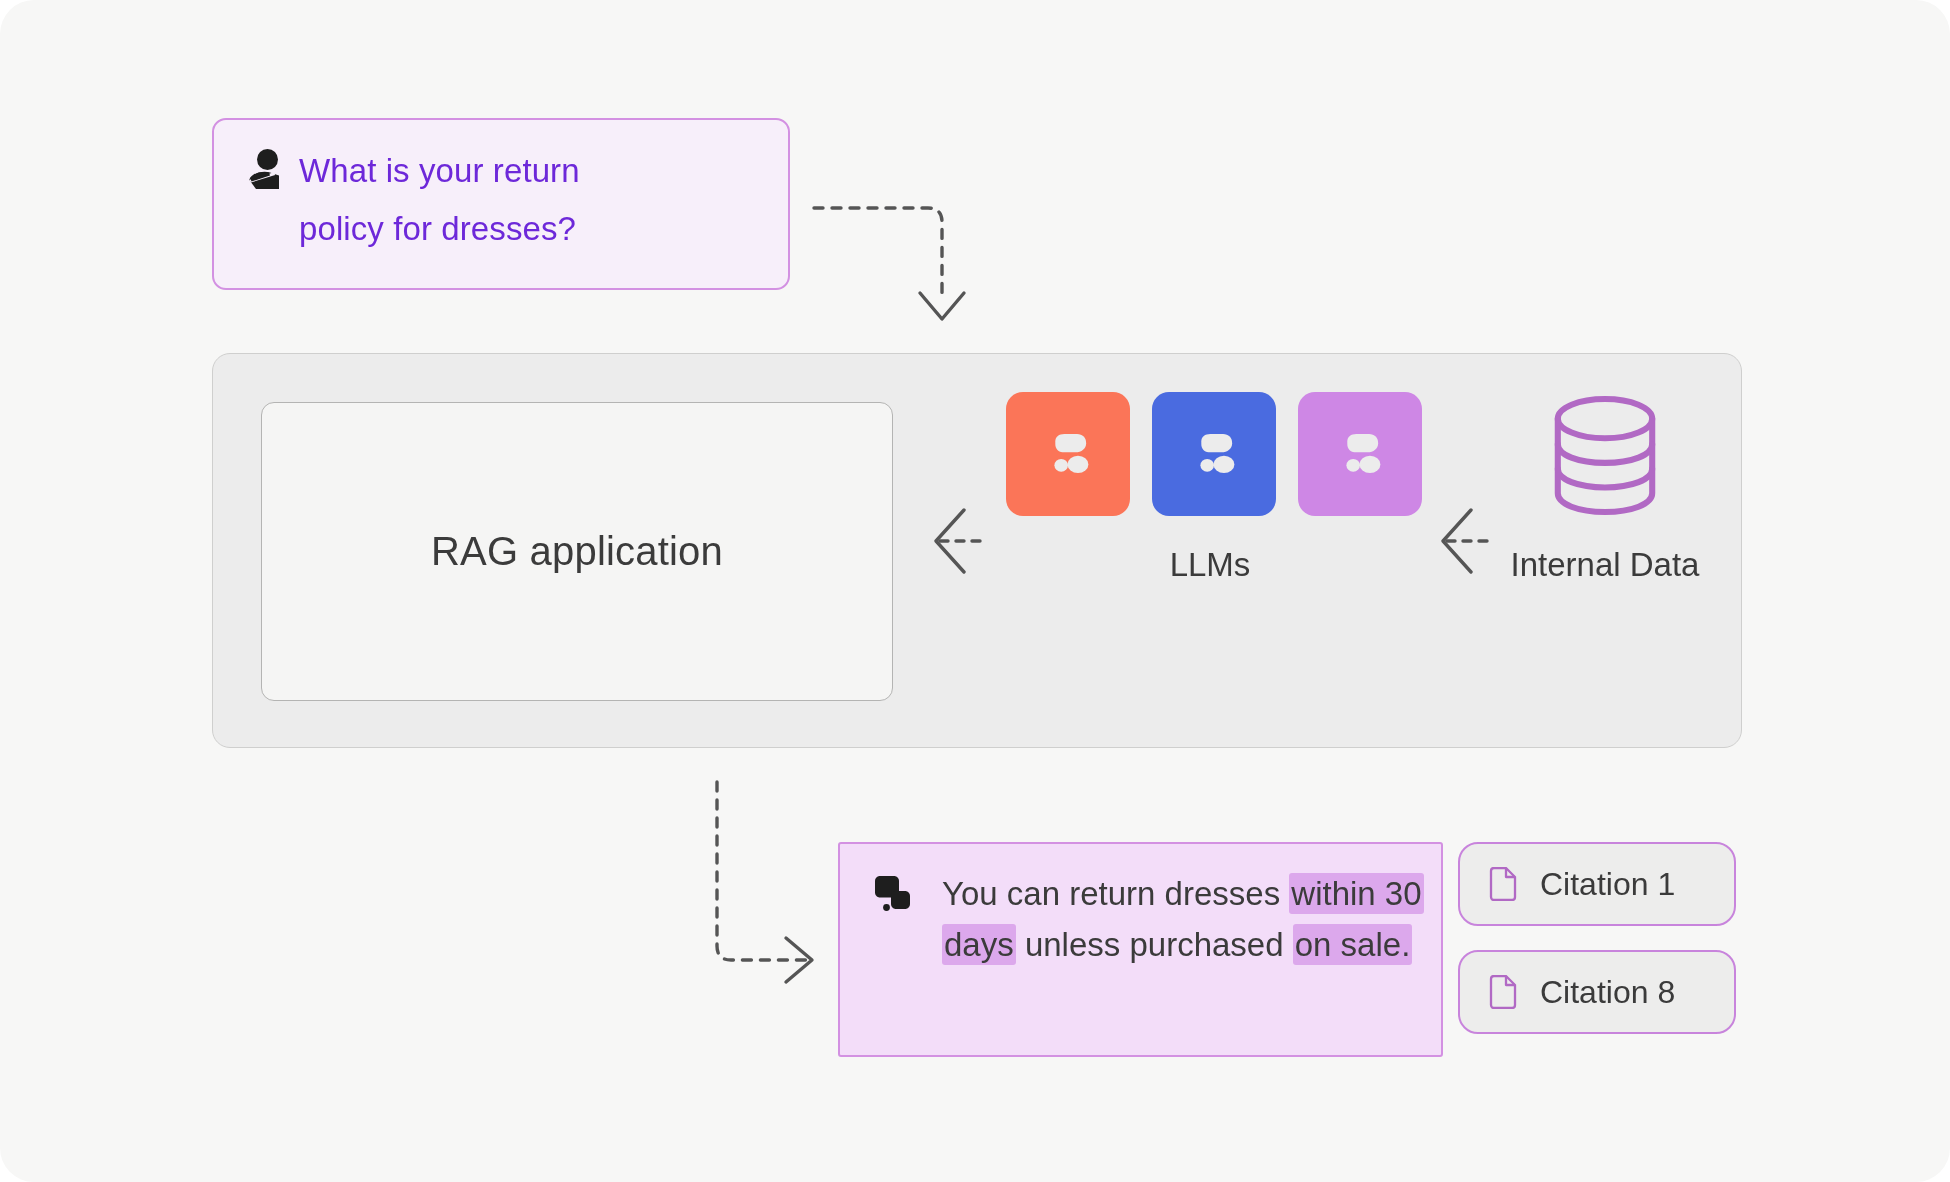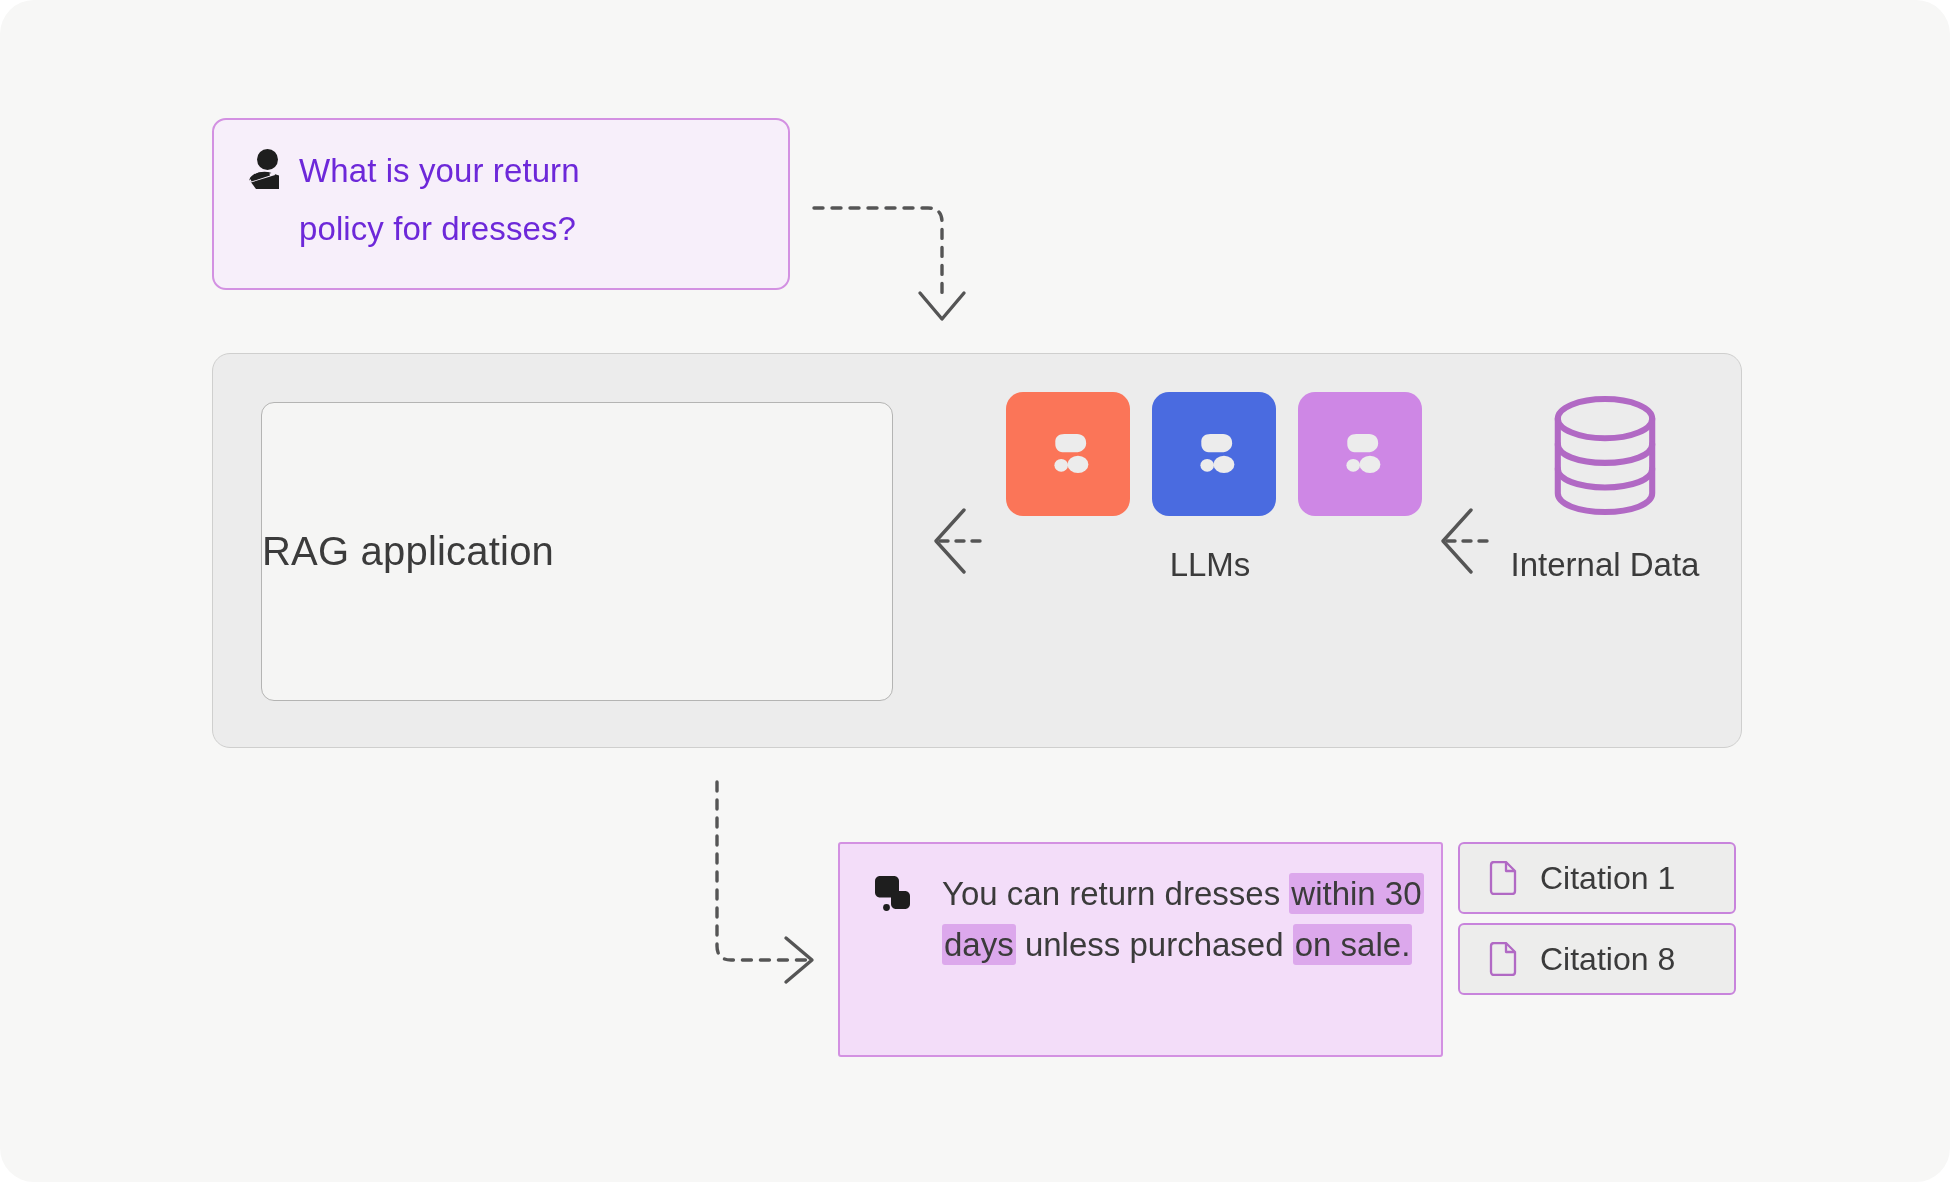--- a/index.html
+++ b/index.html
@@ -46,21 +46,21 @@
     border:1.6px solid #CFCFCE;
     border-radius:18px;
     box-sizing:border-box;
   }
   #rag-app-box{
     position:absolute;left:48px;top:48px;width:632px;height:299px;
     background:#F5F5F4;
     border:1.6px solid #B4B4B3;
     border-radius:13px;
     box-sizing:border-box;
-    display:flex;align-items:center;justify-content:flex-start;
+    display:flex;align-items:center;justify-content:center;
   }
   #rag-app-box .rag-label{
     font-size:40px;color:#3B3B3B;letter-spacing:.2px;
   }
 
   .inner-arrow{position:absolute;top:150px;width:84px;height:74px;}
   #arrow-llm-to-rag{left:715px;}
   #arrow-data-to-llm{left:1222px;}
 
   
@@ -101,27 +101,27 @@
   #answer-bubble .a-text{
     margin:24px 0 0 26px;
     font-size:33px;line-height:51px;
     color:#3B3B3B;
   }
   .hl{background:#DCA8EC;border-radius:3px;padding:2px 2px;box-decoration-break:clone;-webkit-box-decoration-break:clone;}
 
   
   #citations{position:absolute;left:1458px;top:842px;width:278px;}
   .citation{
-    height:72px;
+    height:84px;
     background:#EDEDEC;
     border:2px solid #C884DC;
-    border-radius:6px;
+    border-radius:20px;
     box-sizing:border-box;
     display:flex;align-items:center;
-    margin-bottom:9px;
+    margin-bottom:24px;
   }
   .citation .cite-icon{margin-left:28px;flex:none;width:30px;height:34px;}
   .citation .cite-label{margin-left:22px;font-size:32px;color:#3B3B3B;}
 </style>
 </head>
 <body>
 
 <div id="canvas">
 
   <div id="question-bubble">

